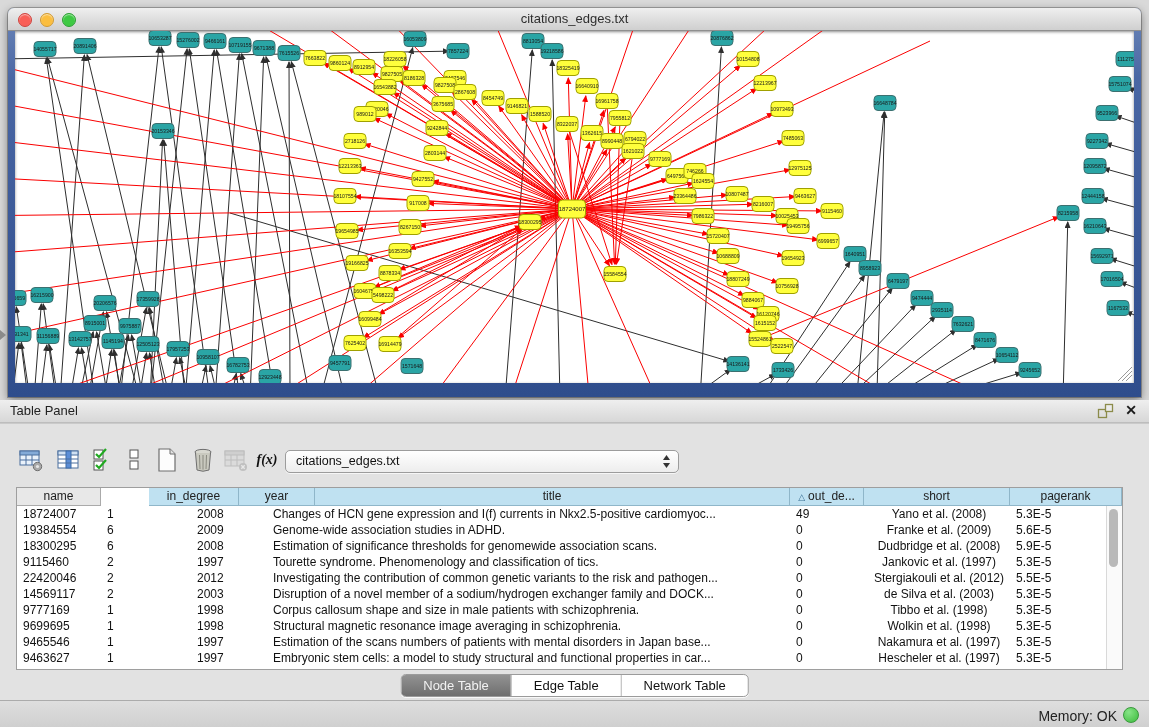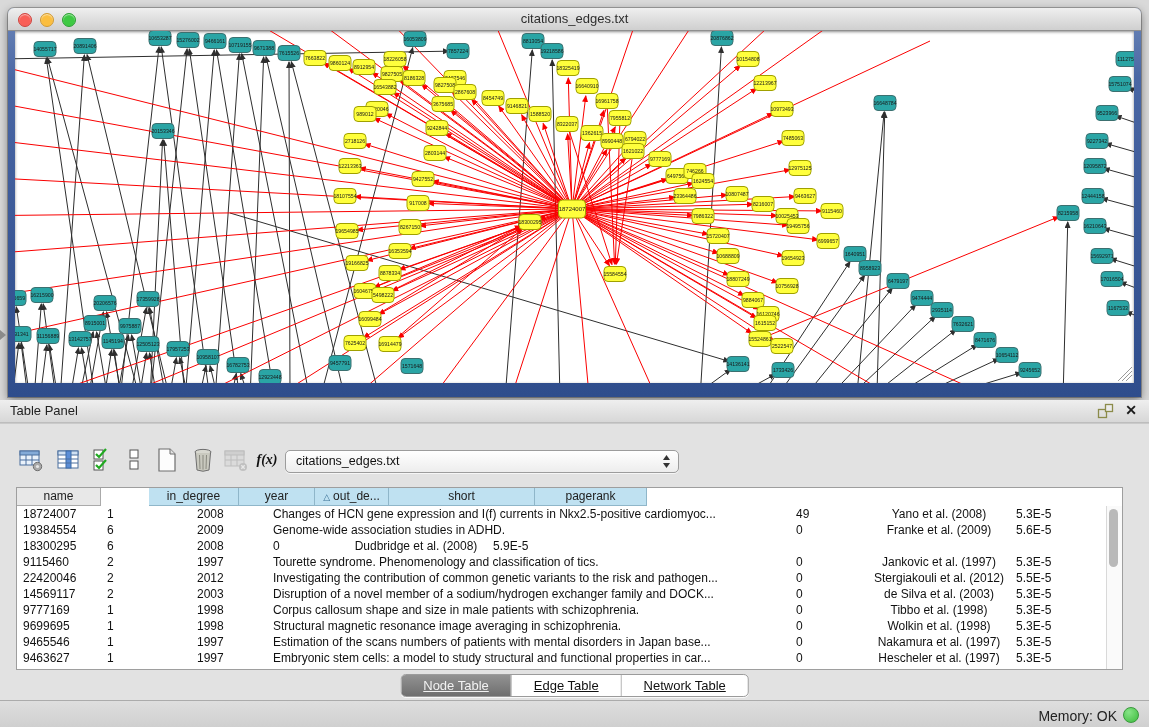--- a/index.html
+++ b/index.html
@@ -45,21 +45,21 @@
       text-align:center;line-height:17px;font-size:12px;color:#222;overflow:hidden;white-space:nowrap;}
   .th.gray{background:#e8e8e8;border-right:1px solid #aaa;border-bottom:1px solid #aaa;}
   .sort-glyph{font-size:9px;color:#3a6f94;margin-right:3px;}
   .trow{display:flex;height:16px;line-height:16px;}
   .td{box-sizing:border-box;overflow:hidden;white-space:nowrap;padding:0 2px 0 6px;}
   .vscroll{position:absolute;right:0;top:18px;bottom:0;width:15px;background:#fafafa;border-left:1px solid #d9d9d9;}
   .vthumb{position:absolute;left:2px;top:3px;width:9px;height:58px;border-radius:5px;background:#b9b9b9;}
   
   .seg-tabs{position:absolute;left:50%;top:674px;transform:translateX(-50%);display:flex;height:21px;
     border:1px solid #9b9b9b;border-radius:5px;overflow:hidden;background:#fff;box-shadow:0 1px 0 rgba(255,255,255,.8);}
-  .seg{padding:0 22px;line-height:21px;font-size:13px;color:#111;border-right:1px solid #b5b5b5;text-decoration:underline;}
+  .seg{padding:0 22px;line-height:21px;font-size:13px;color:#111;border-right:1px solid #b5b5b5;}
   .seg:last-child{border-right:none;}
   .seg.active{background:linear-gradient(180deg,#929292,#6f6f6f);color:#f2f2f2;}
   
   .statusbar{position:absolute;left:0;top:700px;width:1149px;height:27px;
     background:linear-gradient(180deg,#dedede,#cfcfcf);border-top:1px solid #ababab;}
   .mem-label{position:absolute;right:32px;top:7px;font-size:14px;color:#222;}
   .mem-dot{position:absolute;right:10px;top:6px;width:14px;height:14px;border-radius:50%;
     background:radial-gradient(circle at 35% 30%,#86e486,#3dbb3d);border:1px solid #39993c;}
 </style>
 </head>
@@ -618,20 +618,21 @@
       <path d="M4.5 14 L8 9 L1 9 Z" fill="#333"></path>
     </svg>
   </span>
 </div>
 
 <div class="dtable">
   <div class="thead" id="thead">
       <div class="th gray" style="width: 84px;"><span>name</span></div>
       <div class="th" style="width: 90px; margin-left: 48px;"><span>in_degree</span></div>
       <div class="th" style="width: 76px;"><span>year</span></div>
+      <div class="th" style="width: auto; flex: 1 1 0%;"><span>title</span></div>
       <div class="th" style="width: 74px;"><span class="sort-glyph">△</span><span>out_de...</span></div>
       <div class="th" style="width: 146px;"><span>short</span></div>
       <div class="th" style="width: 112px;"><span>pagerank</span></div>
     </div>
   <div id="tbody">
       <div class="trow">
         <div class="td" style="width: 84px; text-align: left;">18724007</div>
         <div class="td" style="width: 90px; text-align: left;">1</div>
         <div class="td" style="width: 76px; text-align: left;">2008</div>
         <div class="td" style="width: auto; flex: 1 1 0%; text-align: left;">Changes of HCN gene expression and I(f) currents in Nkx2.5-positive cardiomyoc...</div>
@@ -645,20 +646,21 @@
         <div class="td" style="width: 76px; text-align: left;">2009</div>
         <div class="td" style="width: auto; flex: 1 1 0%; text-align: left;">Genome-wide association studies in ADHD.</div>
         <div class="td" style="width: 74px; text-align: left;">0</div>
         <div class="td" style="width: 146px; text-align: center;">Franke et al. (2009)</div>
         <div class="td" style="width: 112px; text-align: left;">5.6E-5</div>
       </div>
       <div class="trow">
         <div class="td" style="width: 84px; text-align: left;">18300295</div>
         <div class="td" style="width: 90px; text-align: left;">6</div>
         <div class="td" style="width: 76px; text-align: left;">2008</div>
+        <div class="td" style="width: auto; flex: 1 1 0%; text-align: left;">Estimation of significance thresholds for genomewide association scans.</div>
         <div class="td" style="width: 74px; text-align: left;">0</div>
         <div class="td" style="width: 146px; text-align: center;">Dudbridge et al. (2008)</div>
         <div class="td" style="width: 112px; text-align: left;">5.9E-5</div>
       </div>
       <div class="trow">
         <div class="td" style="width: 84px; text-align: left;">9115460</div>
         <div class="td" style="width: 90px; text-align: left;">2</div>
         <div class="td" style="width: 76px; text-align: left;">1997</div>
         <div class="td" style="width: auto; flex: 1 1 0%; text-align: left;">Tourette syndrome. Phenomenology and classification of tics.</div>
         <div class="td" style="width: 74px; text-align: left;">0</div>

